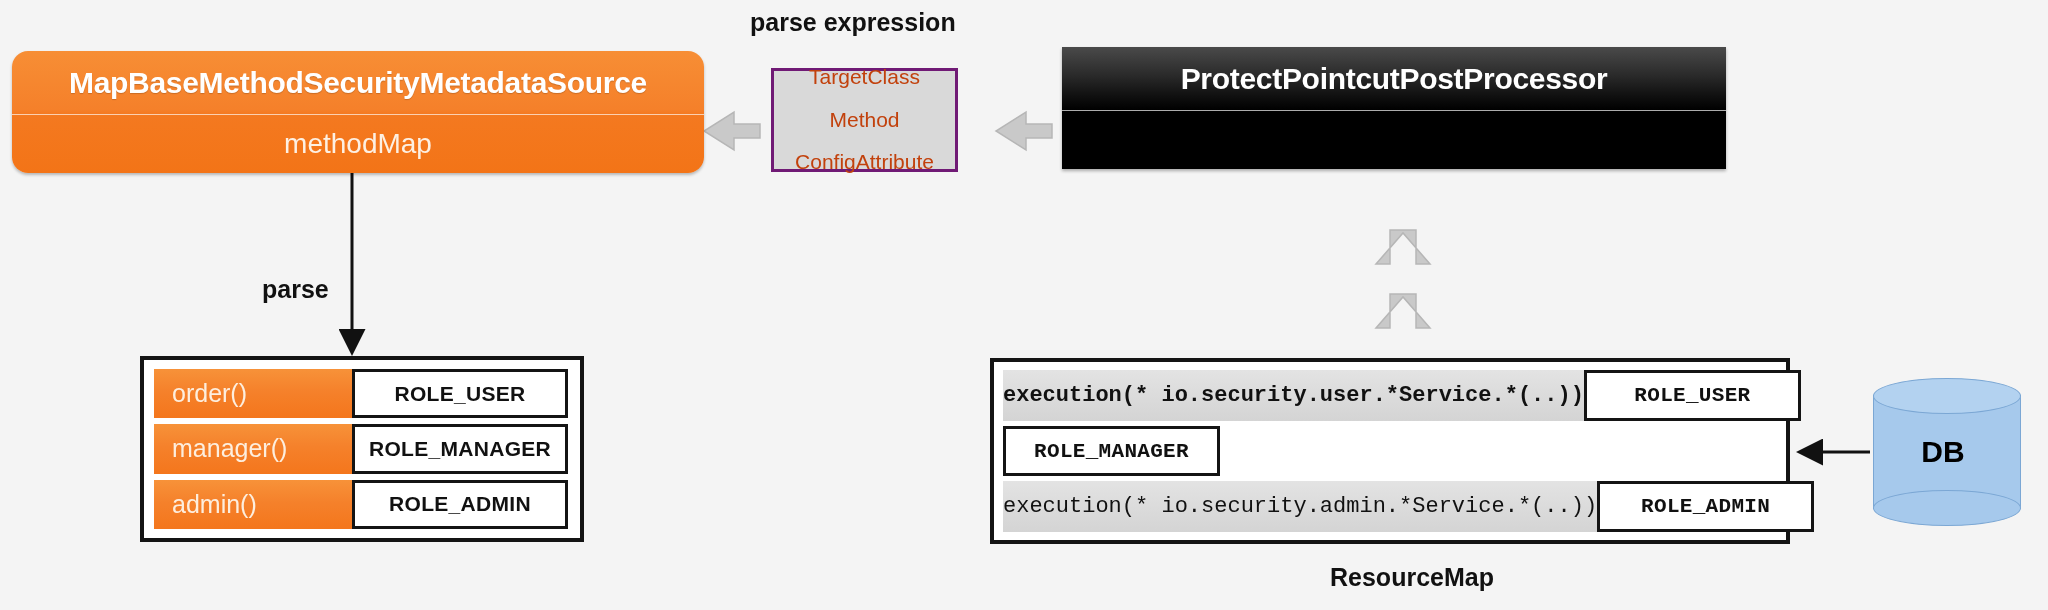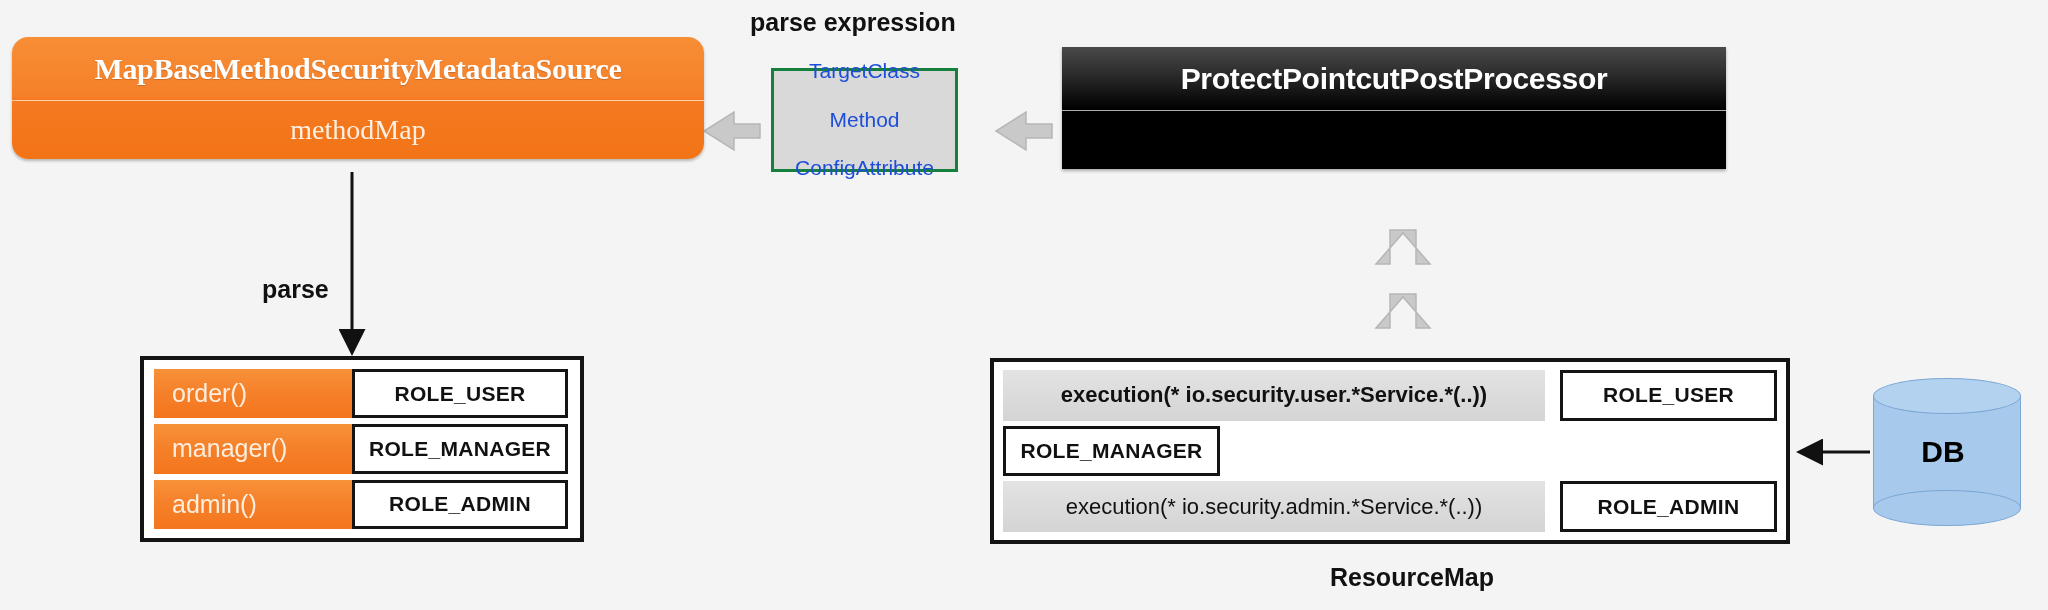--- a/index.html
+++ b/index.html
@@ -14,26 +14,26 @@
     overflow: hidden;
     font-family: "Liberation Sans", sans-serif;
     background: #f4f4f4;
   }
 
   
   .abs { position: absolute; }
 
   
   #orange-card {
-    left: 12px; top: 37px;
+    left: 12px; top: 51px;
     width: 692px; height: 122px;
     border-radius: 16px;
     background: linear-gradient(180deg, #f78e35 0%, #f5802a 48%, #f47920 52%, #f37417 100%);
     box-shadow: 0 2px 3px rgba(0,0,0,0.25);
-    display: flex; flex-direction: column; font-family: Liberation Serif, serif;
+    display: flex; flex-direction: column;
   }
   #orange-card .hdr {
     flex: 0 0 52%;
     display: flex; align-items: center; justify-content: center;
     color: #ffffff;
     font-size: 30px;
     font-weight: bold;
     letter-spacing: -0.3px;
     border-bottom: 1px solid rgba(255,255,255,0.65);
     text-shadow: 0 1px 1px rgba(0,0,0,0.18);
@@ -43,25 +43,25 @@
     display: flex; align-items: center; justify-content: center;
     color: #fdf0e3;
     font-size: 28px;
   }
 
   
   #attr-box {
     left: 771px; top: 68px;
     width: 181px; height: 98px;
     background: #d9d9d9;
-    border: 3px solid #15803d;
+    border: 3px solid #701a75;
     display: flex; flex-direction: column;
     align-items: center; justify-content: center;
-    gap: 18px;
-    color: #1d4ed8;
+    gap: 12px;
+    color: #c2410c;
     font-size: 21px;
   }
   #attr-box .line { line-height: 1.45; }
 
   
   #black-card {
     left: 1062px; top: 47px;
     width: 664px; height: 122px;
     border-radius: 0;
     background: #000000;
@@ -130,21 +130,21 @@
   #right-table {
     left: 990px; top: 358px;
     width: 800px; height: 186px;
     background: #ffffff;
     border: 4px solid #141414;
     padding: 8px 9px;
     box-sizing: border-box;
     display: flex; flex-direction: column;
     gap: 5px;
   }
-  #right-table .row { display: flex; flex: 1 1 0; min-height: 0; gap: 15px; }
+  #right-table .row { display: flex; flex: 1 1 0; min-height: 0; gap: 0; font-family: Liberation Mono, monospace; }
   #right-table .expr {
     flex: 1 1 auto;
     background: linear-gradient(180deg, #e3e3e3 0%, #d4d4d4 100%);
     display: flex; align-items: center; justify-content: center;
     color: #111;
     font-size: 22px;
     white-space: nowrap;
   }
   #right-table .expr.strong { font-weight: bold; }
   #right-table .val {

